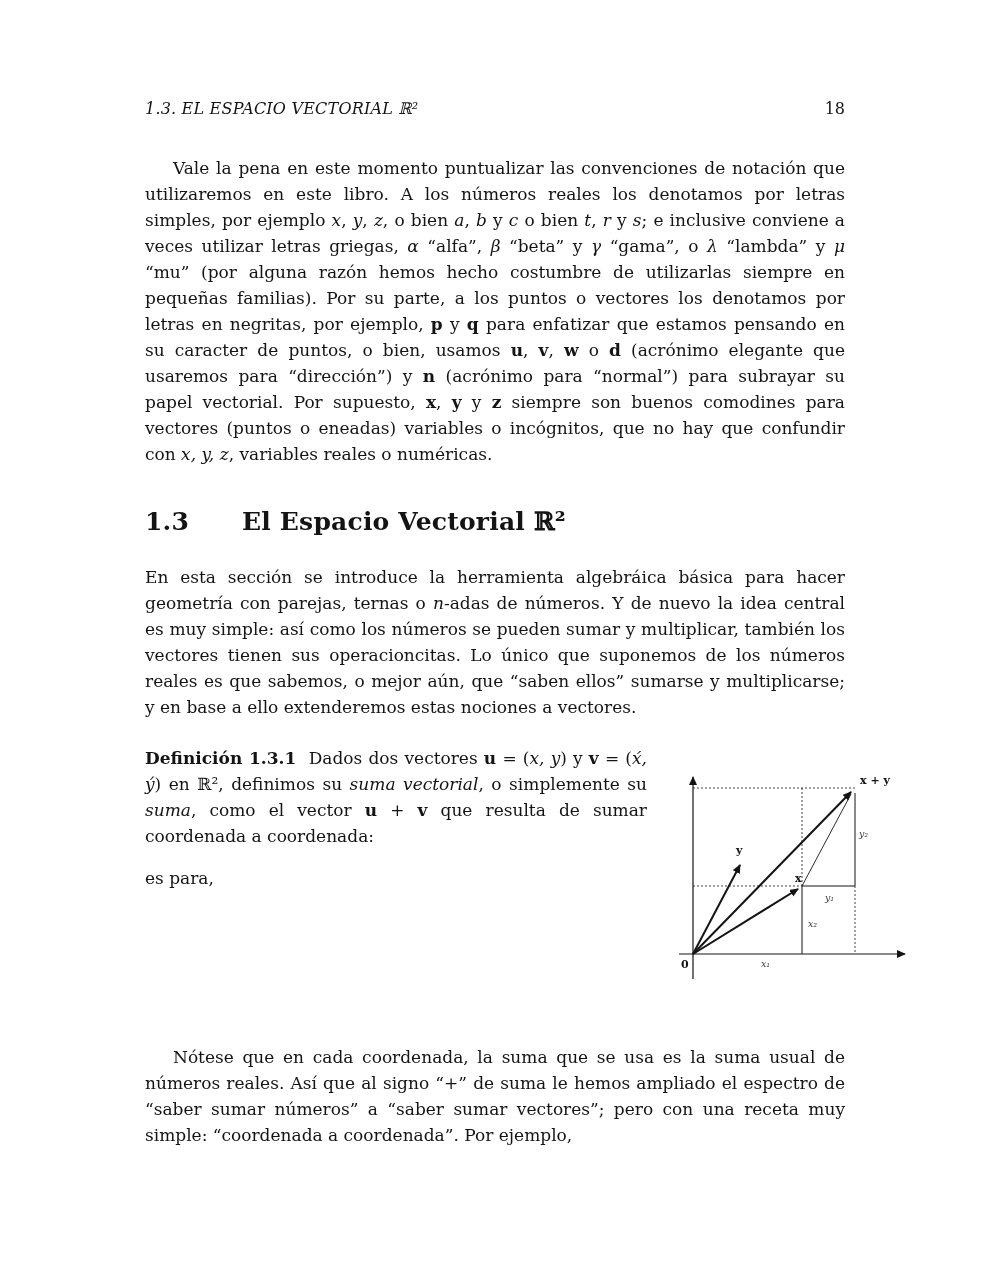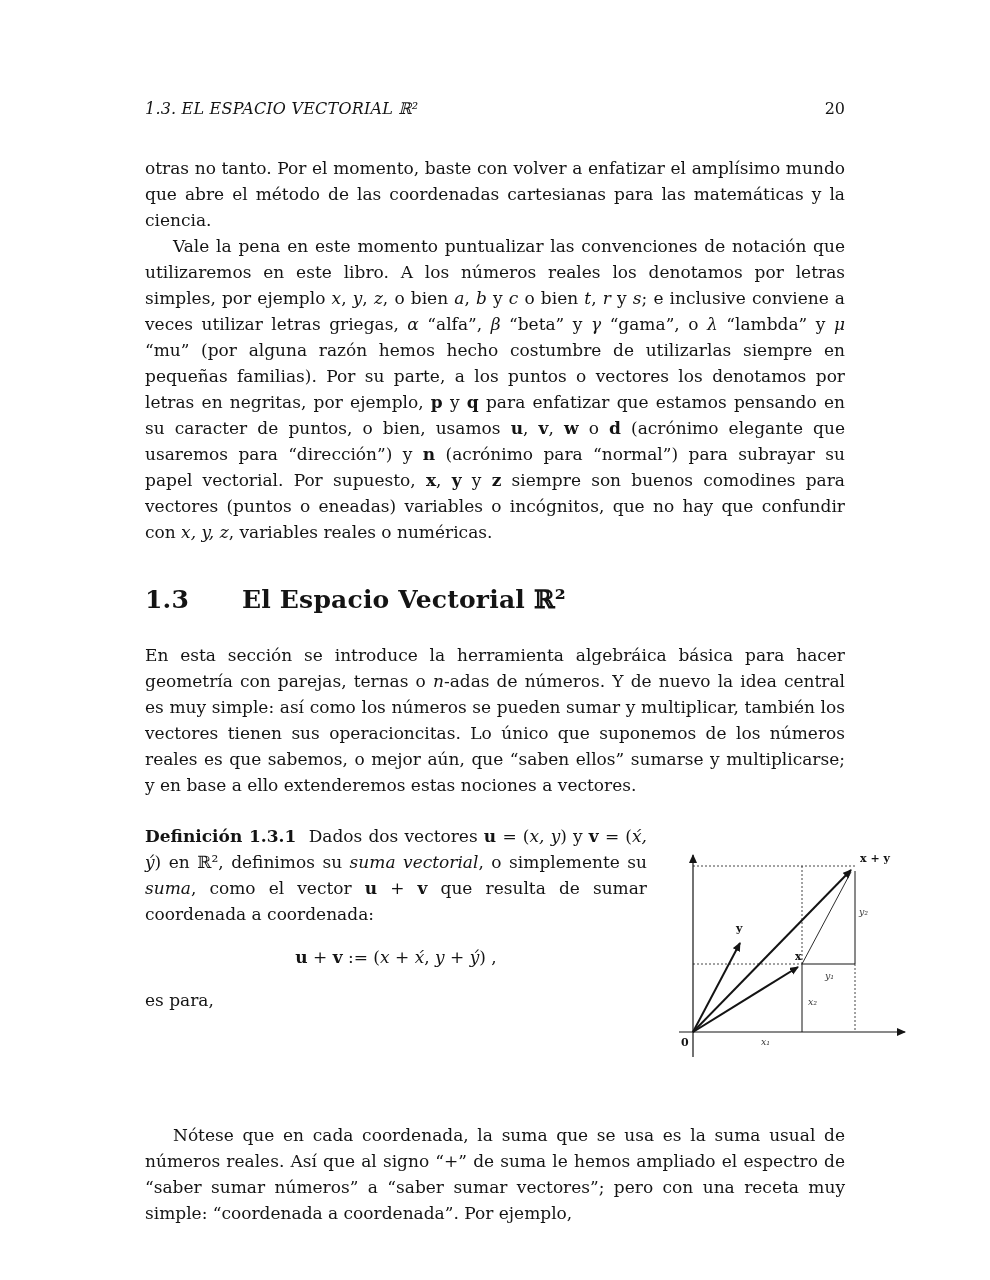--- a/index.html
+++ b/index.html
@@ -66,38 +66,36 @@
     fill: #3a3a3a;
   }
 </style>
 </head>
 <body>
 
 <div class="page">
 
   <div class="running-header">
     <span class="rh-left">1.3.  EL ESPACIO VECTORIAL ℝ²</span>
-    <span class="rh-right">20</span>
+    <span class="rh-right">18</span>
   </div>
 
-  <p class="para"><span>otras no tanto. Por el momento, baste con volver a enfatizar el amplísimo mundo que abre el método de las coordenadas cartesianas para las matemáticas y la ciencia.</span></p>
 
   <p class="para indent"><span>Vale la pena en este momento puntualizar las convenciones de notación que utilizaremos en este libro. A los números reales los denotamos por letras simples, por ejemplo </span><span class="seg-i">x</span><span>, </span><span class="seg-i">y</span><span>, </span><span class="seg-i">z</span><span>, o bien </span><span class="seg-i">a</span><span>, </span><span class="seg-i">b</span><span> y </span><span class="seg-i">c</span><span> o bien </span><span class="seg-i">t</span><span>, </span><span class="seg-i">r</span><span> y </span><span class="seg-i">s</span><span>; e inclusive conviene a veces utilizar letras griegas, </span><span class="seg-i">α</span><span> “alfa”, </span><span class="seg-i">β</span><span> “beta” y </span><span class="seg-i">γ</span><span> “gama”, o </span><span class="seg-i">λ</span><span> “lambda” y </span><span class="seg-i">μ</span><span> “mu” (por alguna razón hemos hecho costumbre de utilizarlas siempre en pequeñas familias). Por su parte, a los puntos o vectores los denotamos por letras en negritas, por ejemplo, </span><span class="seg-b">p</span><span> y </span><span class="seg-b">q</span><span> para enfatizar que estamos pensando en su caracter de puntos, o bien, usamos </span><span class="seg-b">u</span><span>, </span><span class="seg-b">v</span><span>, </span><span class="seg-b">w</span><span> o </span><span class="seg-b">d</span><span> (acrónimo elegante que usaremos para “dirección”) y </span><span class="seg-b">n</span><span> (acrónimo para “normal”) para subrayar su papel vectorial. Por supuesto, </span><span class="seg-b">x</span><span>, </span><span class="seg-b">y</span><span> y </span><span class="seg-b">z</span><span> siempre son buenos comodines para vectores (puntos o eneadas) variables o incógnitos, que no hay que confundir con </span><span class="seg-i">x, y, z</span><span>, variables reales o numéricas.</span></p>
 
   <h2 class="section-heading">
     <span class="sec-num">1.3</span>
     <span class="sec-title">El Espacio Vectorial ℝ²</span>
   </h2>
 
   <p class="para"><span>En esta sección se introduce la herramienta algebráica básica para hacer geometría con parejas, ternas o </span><span class="seg-i">n</span><span>-adas de números. Y de nuevo la idea central es muy simple: así como los números se pueden sumar y multiplicar, también los vectores tienen sus operacioncitas. Lo único que suponemos de los números reales es que sabemos, o mejor aún, que “saben ellos” sumarse y multiplicarse; y en base a ello extenderemos estas nociones a vectores.</span></p>
 
   <div class="def-row">
     <div class="def-col">
       <p class="para"><span class="seg-b">Definición 1.3.1</span><span>&nbsp; Dados dos vectores </span><span class="seg-b">u</span><span> = (</span><span class="seg-i">x, y</span><span>) y </span><span class="seg-b">v</span><span> = (</span><span class="seg-i">x́, ý</span><span>) en ℝ², definimos su </span><span class="seg-i">suma vectorial</span><span>, o simplemente su </span><span class="seg-i">suma</span><span>, como el vector </span><span class="seg-b">u</span><span> + </span><span class="seg-b">v</span><span> que resulta de sumar coordenada a coordenada:</span></p>
-      <div class="equation eq1"><span class="seg-b">u</span><span> + </span><span class="seg-b">v</span><span> := (</span><span class="seg-i">x</span><span> + </span><span class="seg-i">x́</span><span>, </span><span class="seg-i">y</span><span> + </span><span class="seg-i">ý</span><span>) ,</span></div>
       <p class="para es-decir">es para,</p>
     </div>
 
     <figure class="vector-figure">
       <svg width="255" height="240" viewBox="0 0 255 240" xmlns="http://www.w3.org/2000/svg">
         <defs>
           <marker id="arrowhead" markerWidth="11" markerHeight="9" refX="8" refY="4" orient="auto" markerUnits="userSpaceOnUse">
             <path d="M0,0 L9,4 L0,8 Z" fill="#141414"></path>
           </marker>
         </defs>

